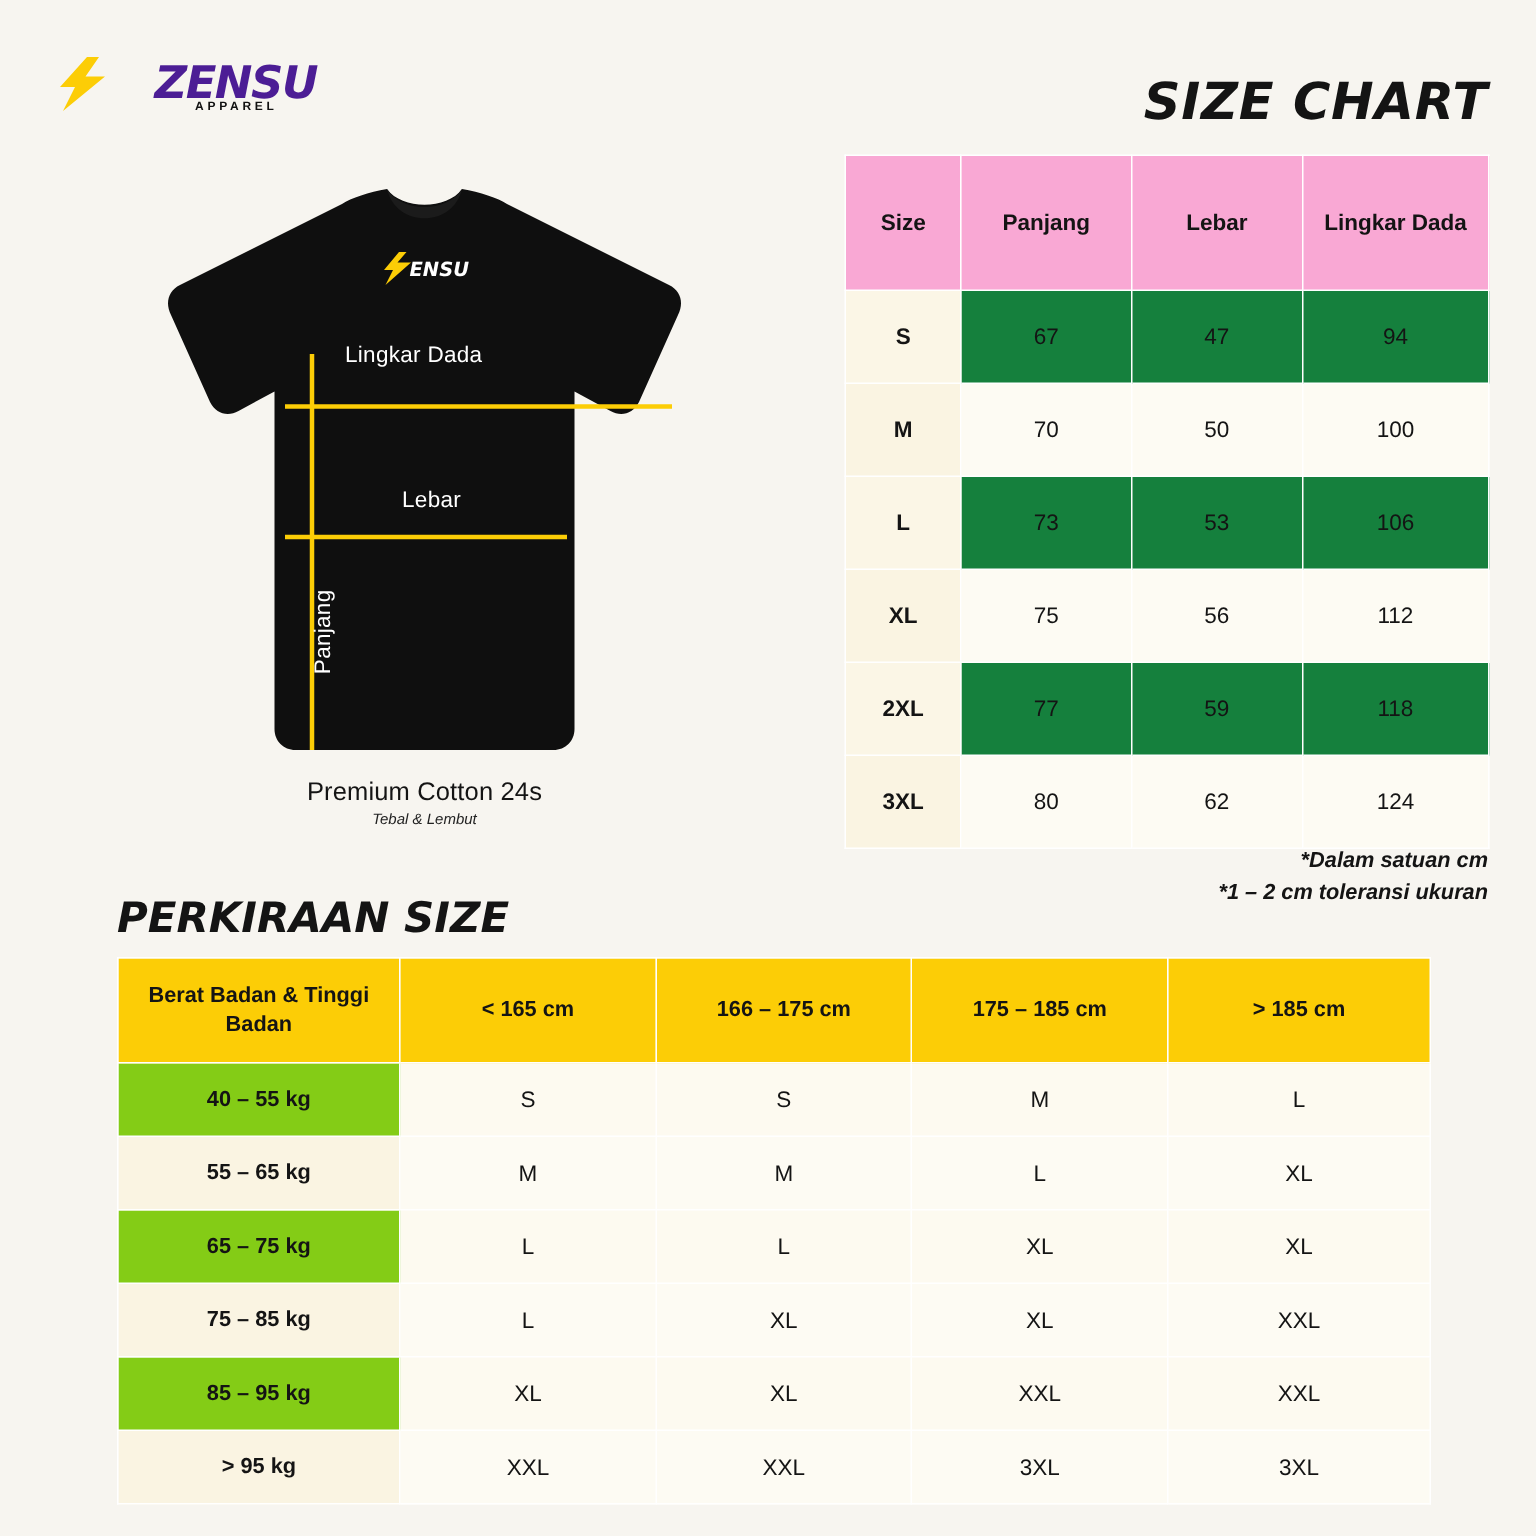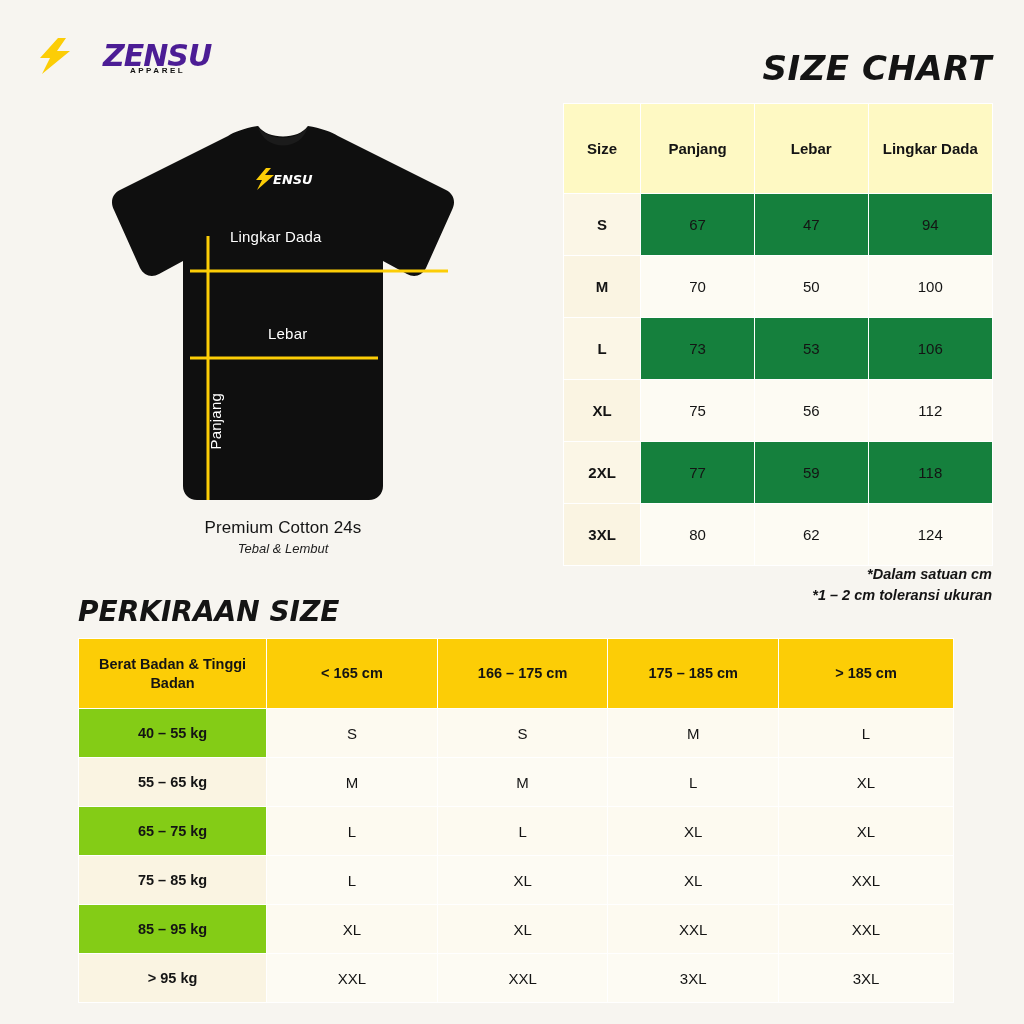--- a/index.html
+++ b/index.html
@@ -90,42 +90,42 @@
     left: 78px; top: 518px;
     width: 410px;
     text-align: center;
   }
   .caption-main {
     font-size: 17px; font-weight: 400; color: #141414;
     letter-spacing: .1px;
   }
   .caption-sub {
     margin-top: 3px;
-    font-size: 13px; font-style: italic; color: #222; font-weight: 400;
+    font-size: 10px; font-style: italic; color: #222; font-weight: 400;
   }
 
   
   table {
     border-collapse: collapse;
     width: 100%;
     table-layout: fixed;
   }
   td, th {
     border: 1px solid #ffffff;
     text-align: center;
     color: #141414;
   }
 
   .chart-table-wrap {
     position: absolute;
     left: 563px; top: 103px;
     width: 430px;
   }
   .chart-table th {
-    background: #fef9c3;
+    background: #f9a8d4;
     font-size: 15px;
     font-weight: 700;
     height: 90px;
     padding: 4px 2px;
     line-height: 1.2;
   }
   .chart-table td {
     height: 62px;
     font-size: 15px;
     background: #15803d;

